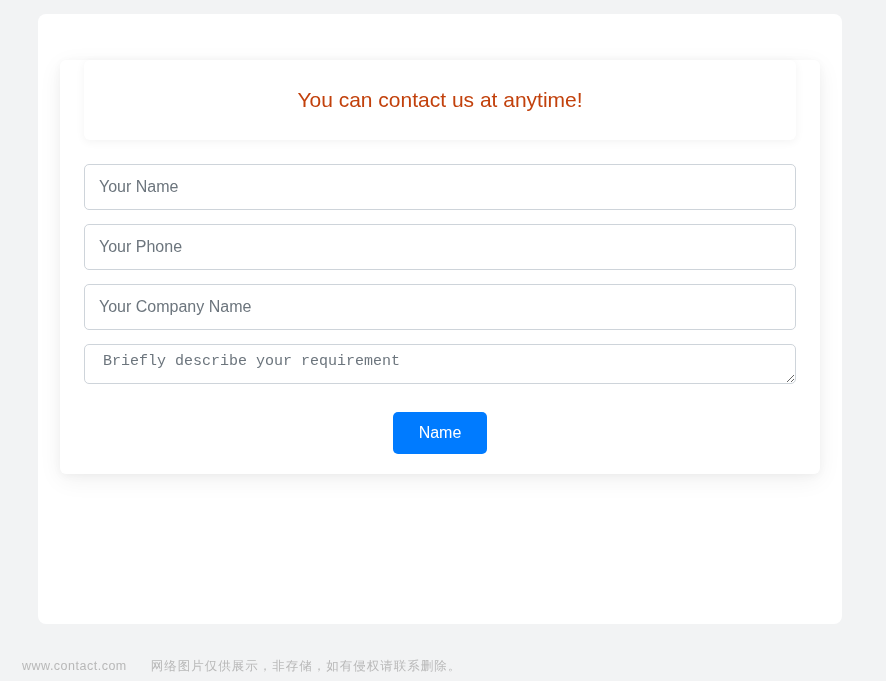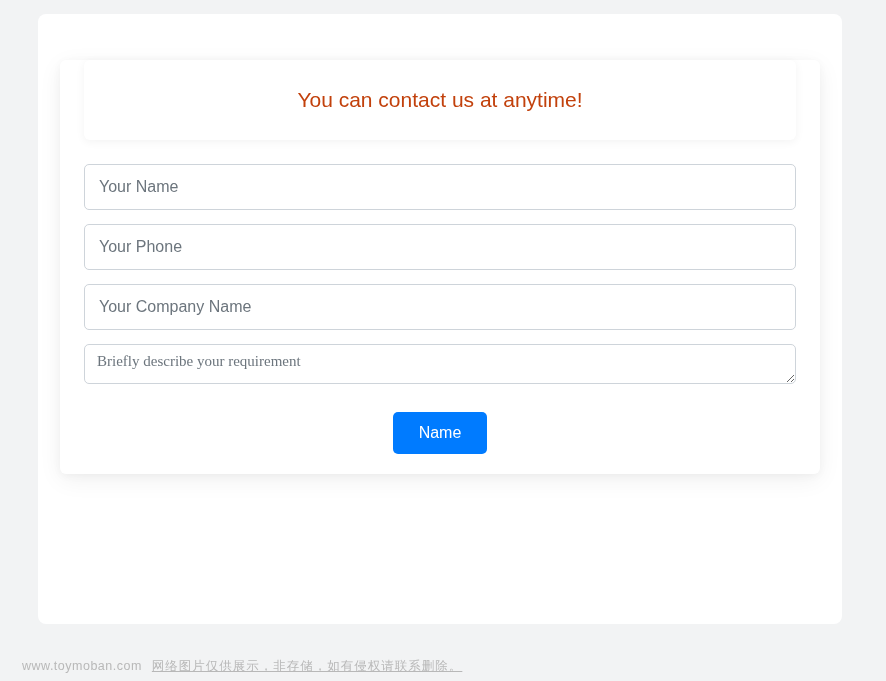--- a/index.html
+++ b/index.html
@@ -54,23 +54,23 @@
       background: #fff;
       font-family: inherit;
     }
     .field::placeholder {
       color: #6c757d;
     }
     textarea.field {
       height: 40px;
       min-height: 40px;
       resize: vertical;
-      font-family: Liberation Serif, serif;
+      font-family: Liberation Mono, monospace;
       font-size: 15px;
-      padding: 8px 12px;
+      padding: 8px 18px;
     }
     .btn-row {
       text-align: center;
       padding-top: 10px;
     }
     .send-btn {
       background: #007bff;
       color: #fff;
       border: none;
       border-radius: 5px;
@@ -82,22 +82,21 @@
     .footer-note {
       position: absolute;
       bottom: 6px;
       left: 22px;
       font-size: 12.5px;
       color: #b8b8b8;
       letter-spacing: 0.5px;
     }
     .footer-note .cn {
       letter-spacing: 1px;
-      margin-left: 6px;
-      text-decoration: underline;
+      margin-left: 20px;
     }
   </style>
 </head>
 <body>
 
 <div class="outer-container">
   <div class="inner-card">
 
     <div class="title-bar">
       <h2>You can contact us at anytime!</h2>
@@ -121,15 +120,15 @@
     </div>
 
     <div class="btn-row">
       <button class="send-btn">Name</button>
     </div>
 
   </div>
 </div>
 
 <div class="footer-note">
-  <span>www.toymoban.com</span>
+  <span>www.contact.com</span>
   <span class="cn">网络图片仅供展示，非存储，如有侵权请联系删除。</span>
 </div>
 
 </body></html>

